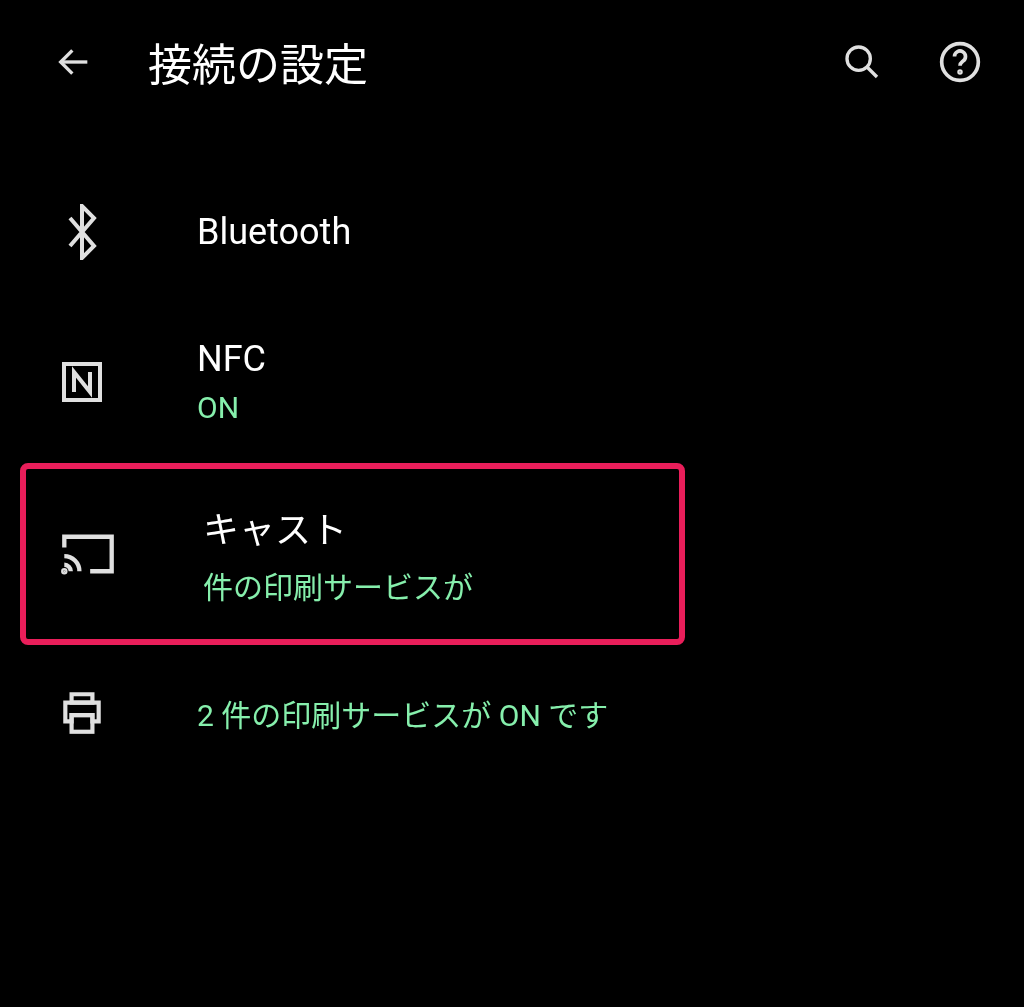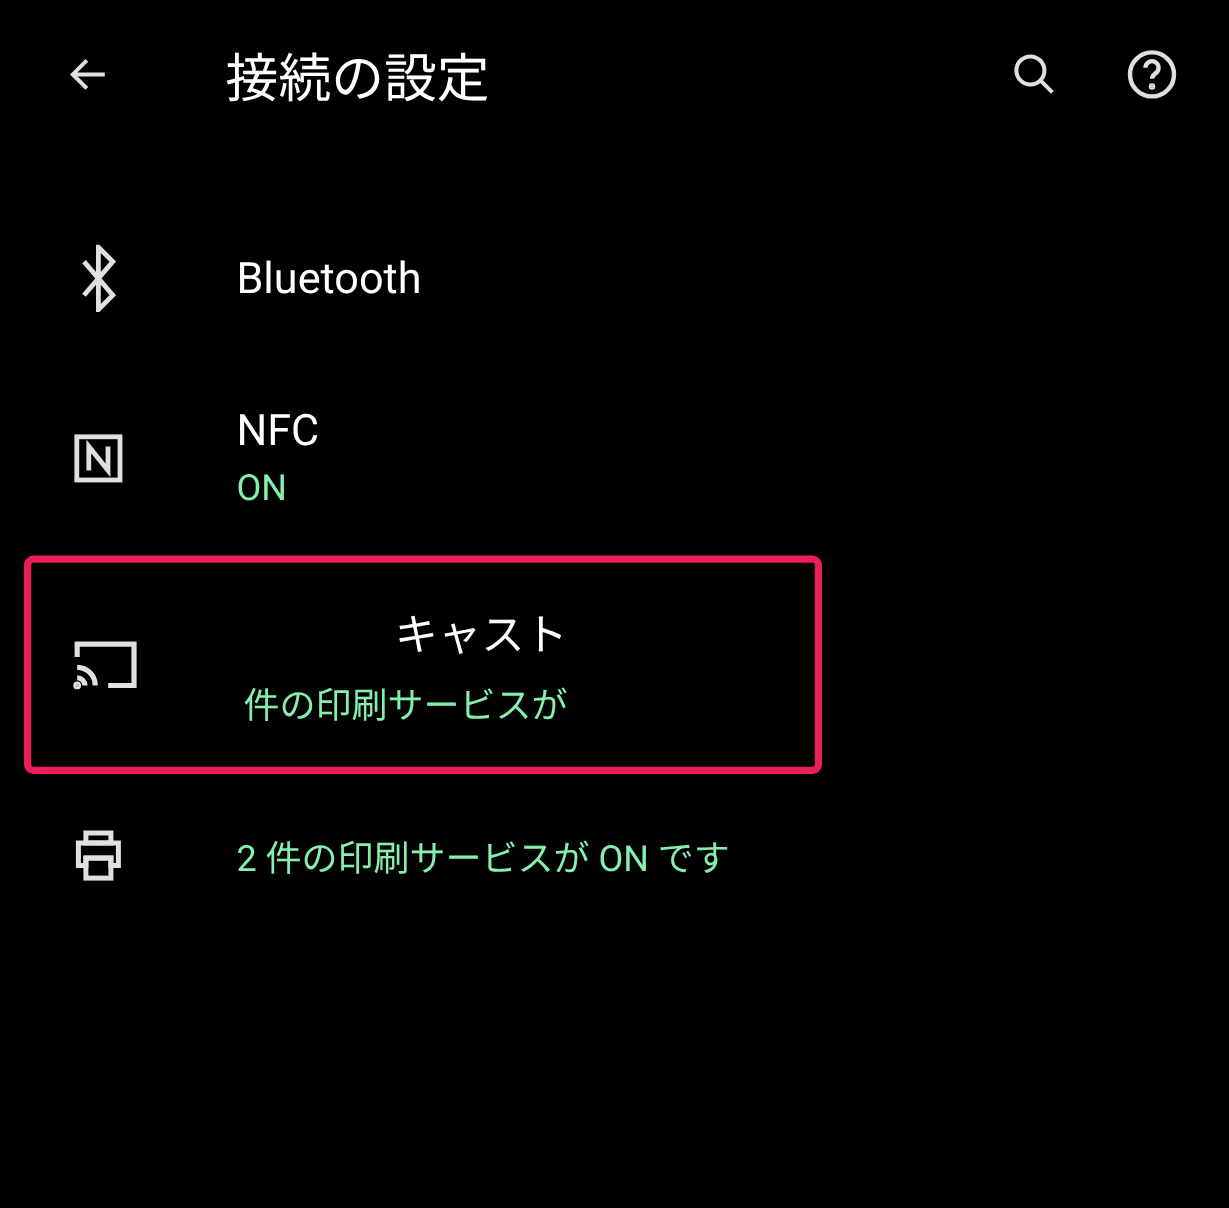--- a/index.html
+++ b/index.html
@@ -12,21 +12,20 @@
       color: #ffffff;
       font-family: -apple-system, BlinkMacSystemFont, "Segoe UI", Roboto, "Noto Sans CJK JP", sans-serif;
       width: 1024px;
       height: 1007px;
       overflow: hidden;
     }
     .header {
       display: flex;
       align-items: center;
       padding: 30px 30px 40px 50px;
-      gap: 40px;
     }
     .back-arrow {
       width: 48px;
       height: 48px;
       display: flex;
       align-items: center;
       justify-content: center;
       cursor: pointer;
     }
     .page-title {
@@ -73,21 +72,20 @@
       justify-content: center;
       flex-shrink: 0;
     }
     .list-content {
       margin-left: 85px;
       display: flex;
       flex-direction: column;
       gap: 10px;
     }
     .list-item.highlighted .list-content {
-      text-align: right;
     }
     .list-title {
       font-size: 36px;
       font-weight: 400;
       color: #ffffff;
     }
     .list-subtitle {
       font-size: 30px;
       font-weight: 400;
       color: #86efac;

